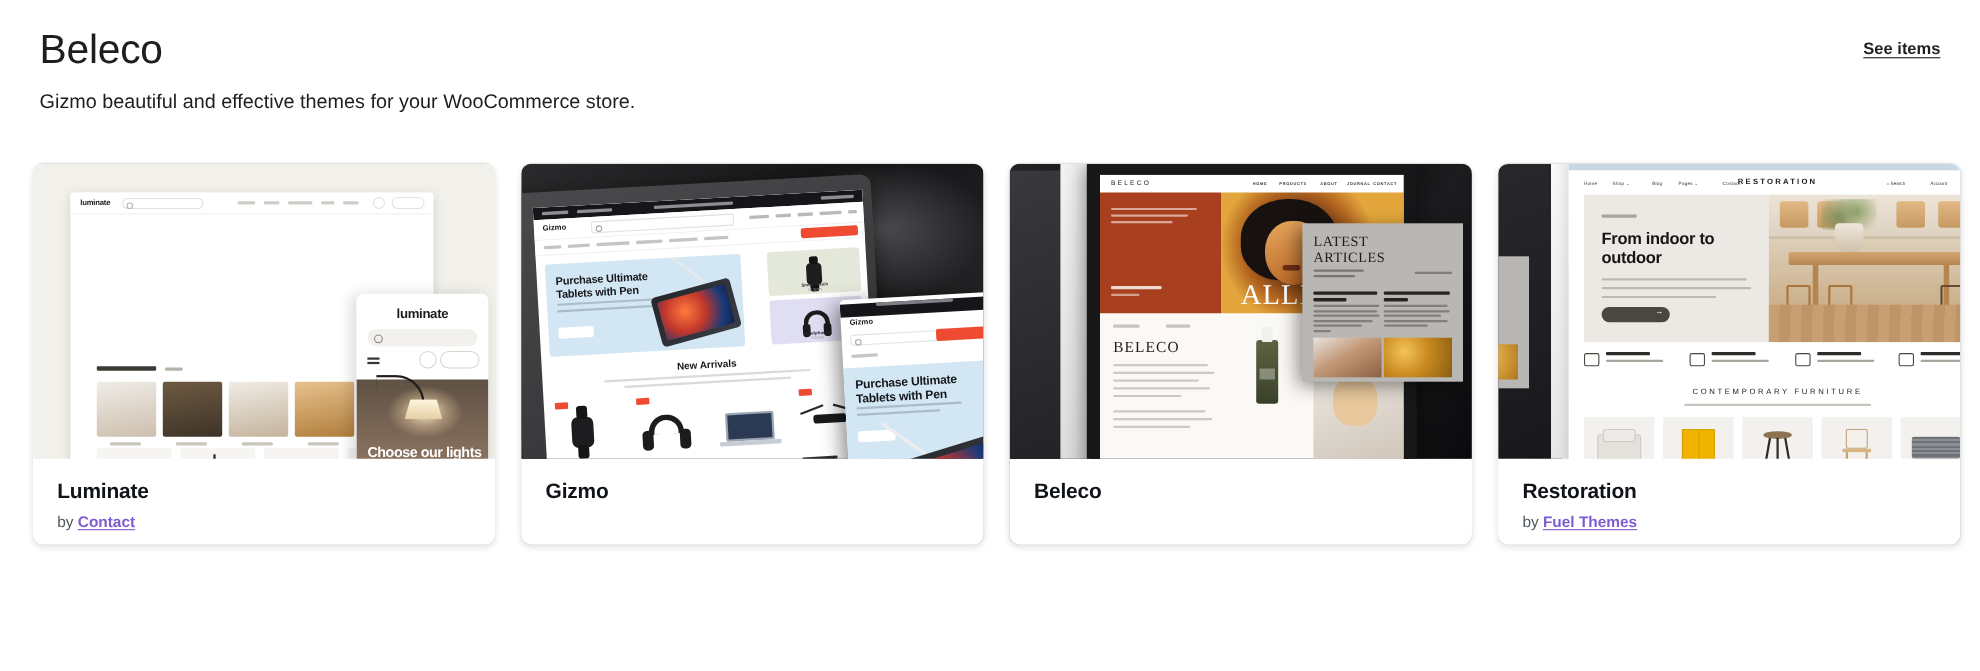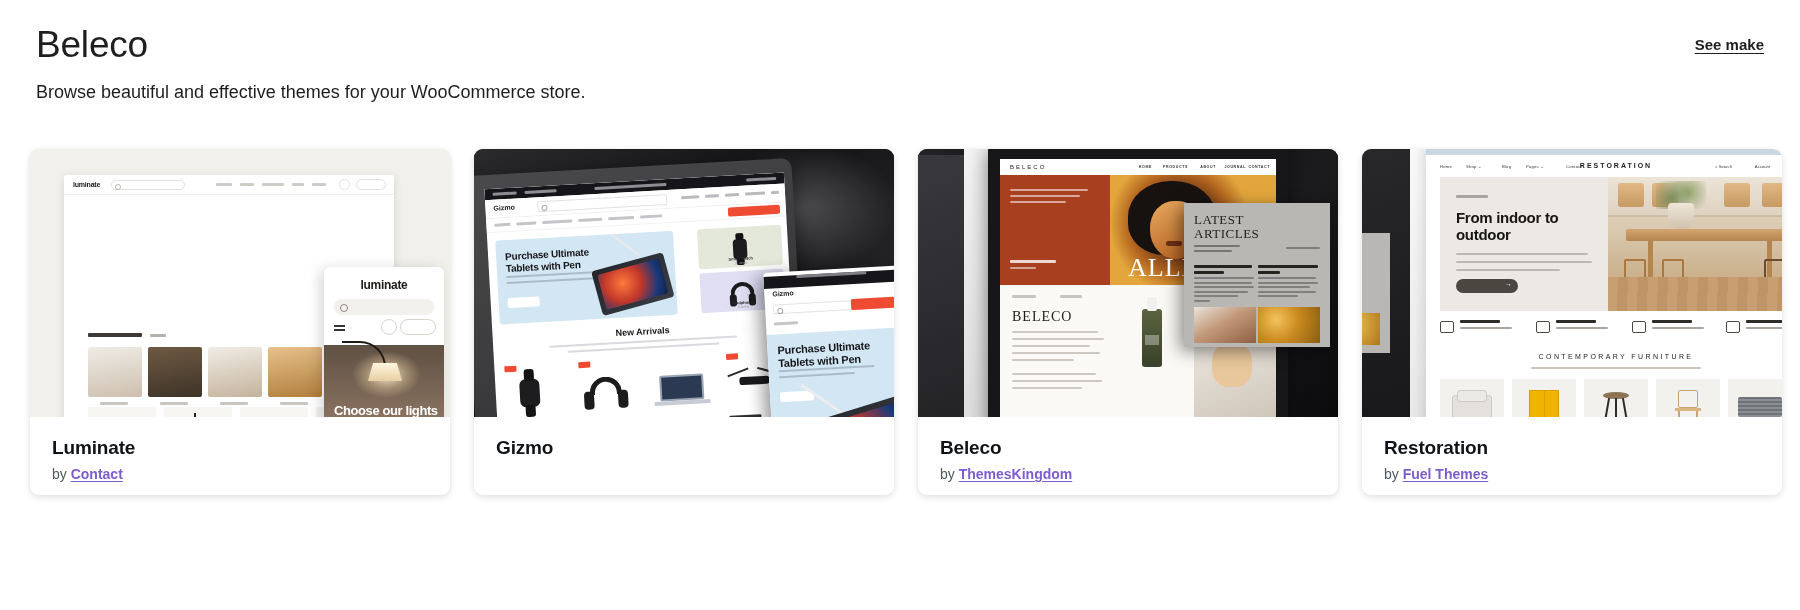--- a/index.html
+++ b/index.html
@@ -318,23 +318,23 @@
   .res .bench::before, .res .bench::after { content:""; position:absolute; bottom:-8px; width:2px; height:8px; background:#5e6266; }
   .res .bench::before { left:5px; } .res .bench::after { right:5px; }
 </style>
 </head>
 <body>
 
 <div class="page">
 
   <div class="header-row">
     <div class="page-title">Beleco</div>
-    <a class="see-more">See make</a>
+    <a class="see-more">See items</a>
   </div>
-  <div class="subtitle">Browse beautiful and effective themes for your WooCommerce store.</div>
+  <div class="subtitle">Gizmo beautiful and effective themes for your WooCommerce store.</div>
 
   <div class="grid">
 
     <div class="card">
       <div class="thumb lum">
         <div class="desk">
           <div class="desk-bar">
             <div class="logo">luminate</div>
             <div class="searchpill"></div>
             <div class="navitem" style="left:152px;width:16px"></div>
@@ -573,24 +573,20 @@
               <i style="width:52px"></i>
               <i style="width:58px"></i>
               <i style="width:40px"></i>
           </div>
           <div class="img a"></div>
           <div class="img b"></div>
         </div>
       </div>
       <div class="card-meta">
         <div class="card-title">Beleco</div>
-        <div class="card-by">
-          <span>by</span>
-          <a class="author">ThemesKingdom</a>
-        </div>
       </div>
     </div>
 
     <div class="card">
       <div class="thumb res">
         <div class="ldev"></div>
         <div class="lgray">
 
           <div class="im b"></div>
         </div>

